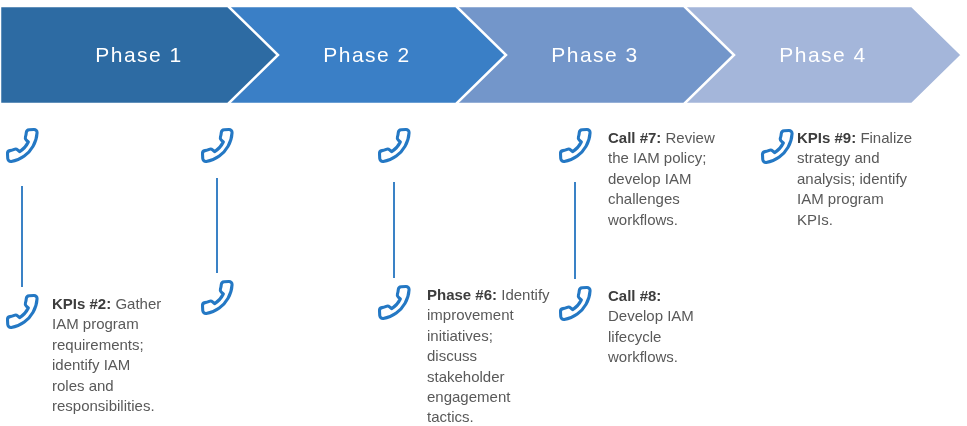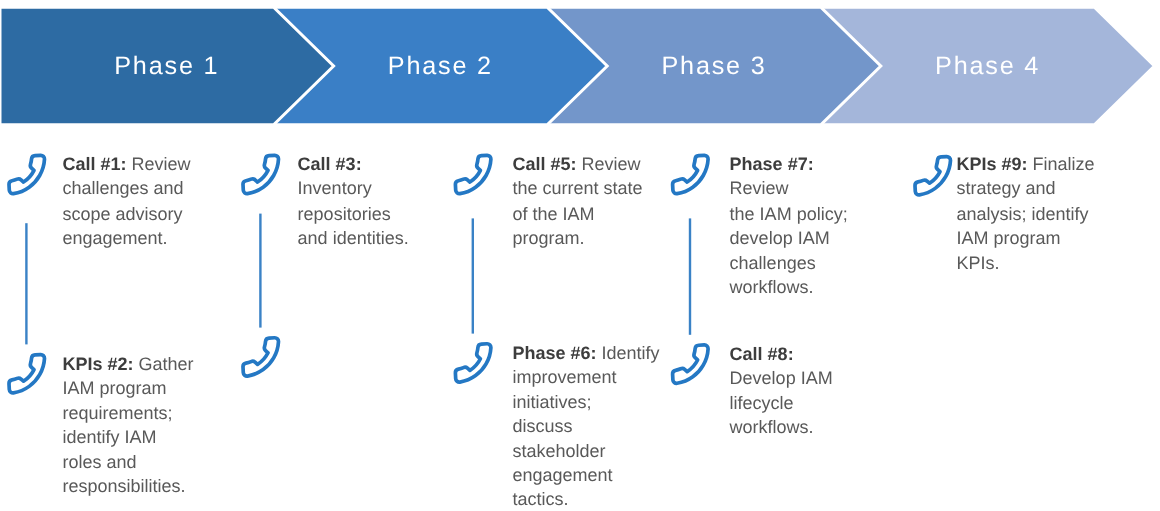--- a/index.html
+++ b/index.html
@@ -45,70 +45,58 @@
       <text class="phase-label" x="139" y="56" text-anchor="middle">Phase 1</text>
       <text class="phase-label" x="367" y="56" text-anchor="middle">Phase 2</text>
       <text class="phase-label" x="595" y="56" text-anchor="middle">Phase 3</text>
       <text class="phase-label" x="823" y="56" text-anchor="middle">Phase 4</text>
     </g>
   </svg>
 
   <svg class="phone" style="left:4px;top:127px" viewBox="0 0 24 24">
     <path d="M22 16.92v3a2 2 0 0 1-2.18 2 19.79 19.79 0 0 1-8.63-3.07 19.5 19.5 0 0 1-6-6 19.79 19.79 0 0 1-3.07-8.67A2 2 0 0 1 4.11 2h3a2 2 0 0 1 2 1.72 12.84 12.84 0 0 0 .7 2.81 2 2 0 0 1-.45 2.11L8.09 9.91a16 16 0 0 0 6 6l1.27-1.27a2 2 0 0 1 2.11-.45 12.84 12.84 0 0 0 2.81.7A2 2 0 0 1 22 16.92z"></path>
   </svg>
-  <div class="call-text" style="left:52px;top:128px;width:130px"><span class="call-label">Call #1: </span><span>Review
-challenges and
-scope advisory
-engagement.</span></div>
   <div class="connector" style="left:21px;top:186px;height:101px"></div>
   <svg class="phone" style="left:4px;top:293px" viewBox="0 0 24 24">
     <path d="M22 16.92v3a2 2 0 0 1-2.18 2 19.79 19.79 0 0 1-8.63-3.07 19.5 19.5 0 0 1-6-6 19.79 19.79 0 0 1-3.07-8.67A2 2 0 0 1 4.11 2h3a2 2 0 0 1 2 1.72 12.84 12.84 0 0 0 .7 2.81 2 2 0 0 1-.45 2.11L8.09 9.91a16 16 0 0 0 6 6l1.27-1.27a2 2 0 0 1 2.11-.45 12.84 12.84 0 0 0 2.81.7A2 2 0 0 1 22 16.92z"></path>
   </svg>
   <div class="call-text" style="left:52px;top:294px;width:130px"><span class="call-label">KPIs #2: </span><span>Gather
 IAM program
 requirements;
 identify IAM
 roles and
 responsibilities.</span></div>
 
   <svg class="phone" style="left:199px;top:127px" viewBox="0 0 24 24">
     <path d="M22 16.92v3a2 2 0 0 1-2.18 2 19.79 19.79 0 0 1-8.63-3.07 19.5 19.5 0 0 1-6-6 19.79 19.79 0 0 1-3.07-8.67A2 2 0 0 1 4.11 2h3a2 2 0 0 1 2 1.72 12.84 12.84 0 0 0 .7 2.81 2 2 0 0 1-.45 2.11L8.09 9.91a16 16 0 0 0 6 6l1.27-1.27a2 2 0 0 1 2.11-.45 12.84 12.84 0 0 0 2.81.7A2 2 0 0 1 22 16.92z"></path>
   </svg>
-  <div class="call-text" style="left:248px;top:128px;width:110px"><span class="call-label">Call #3: </span><span>
-Inventory
-repositories
-and identities.</span></div>
   <div class="connector" style="left:216px;top:178px;height:95px"></div>
   <svg class="phone" style="left:199px;top:279px" viewBox="0 0 24 24">
     <path d="M22 16.92v3a2 2 0 0 1-2.18 2 19.79 19.79 0 0 1-8.63-3.07 19.5 19.5 0 0 1-6-6 19.79 19.79 0 0 1-3.07-8.67A2 2 0 0 1 4.11 2h3a2 2 0 0 1 2 1.72 12.84 12.84 0 0 0 .7 2.81 2 2 0 0 1-.45 2.11L8.09 9.91a16 16 0 0 0 6 6l1.27-1.27a2 2 0 0 1 2.11-.45 12.84 12.84 0 0 0 2.81.7A2 2 0 0 1 22 16.92z"></path>
   </svg>
 
   <svg class="phone" style="left:376px;top:127px" viewBox="0 0 24 24">
     <path d="M22 16.92v3a2 2 0 0 1-2.18 2 19.79 19.79 0 0 1-8.63-3.07 19.5 19.5 0 0 1-6-6 19.79 19.79 0 0 1-3.07-8.67A2 2 0 0 1 4.11 2h3a2 2 0 0 1 2 1.72 12.84 12.84 0 0 0 .7 2.81 2 2 0 0 1-.45 2.11L8.09 9.91a16 16 0 0 0 6 6l1.27-1.27a2 2 0 0 1 2.11-.45 12.84 12.84 0 0 0 2.81.7A2 2 0 0 1 22 16.92z"></path>
   </svg>
-  <div class="call-text" style="left:427px;top:128px;width:125px"><span class="call-label">Call #5: </span><span>Review
-the current state
-of the IAM
-program.</span></div>
   <div class="connector" style="left:393px;top:182px;height:96px"></div>
   <svg class="phone" style="left:376px;top:284px" viewBox="0 0 24 24">
     <path d="M22 16.92v3a2 2 0 0 1-2.18 2 19.79 19.79 0 0 1-8.63-3.07 19.5 19.5 0 0 1-6-6 19.79 19.79 0 0 1-3.07-8.67A2 2 0 0 1 4.11 2h3a2 2 0 0 1 2 1.72 12.84 12.84 0 0 0 .7 2.81 2 2 0 0 1-.45 2.11L8.09 9.91a16 16 0 0 0 6 6l1.27-1.27a2 2 0 0 1 2.11-.45 12.84 12.84 0 0 0 2.81.7A2 2 0 0 1 22 16.92z"></path>
   </svg>
   <div class="call-text" style="left:427px;top:285px;width:125px"><span class="call-label">Phase #6: </span><span>Identify
 improvement
 initiatives;
 discuss
 stakeholder
 engagement
 tactics.</span></div>
 
   <svg class="phone" style="left:557px;top:127px" viewBox="0 0 24 24">
     <path d="M22 16.92v3a2 2 0 0 1-2.18 2 19.79 19.79 0 0 1-8.63-3.07 19.5 19.5 0 0 1-6-6 19.79 19.79 0 0 1-3.07-8.67A2 2 0 0 1 4.11 2h3a2 2 0 0 1 2 1.72 12.84 12.84 0 0 0 .7 2.81 2 2 0 0 1-.45 2.11L8.09 9.91a16 16 0 0 0 6 6l1.27-1.27a2 2 0 0 1 2.11-.45 12.84 12.84 0 0 0 2.81.7A2 2 0 0 1 22 16.92z"></path>
   </svg>
-  <div class="call-text" style="left:608px;top:128px;width:120px"><span class="call-label">Phase #7: </span><span>Review
+  <div class="call-text" style="left:608px;top:128px;width:120px"><span class="call-label">Call #7: </span><span>Review
 the IAM policy;
 develop IAM
 challenges
 workflows.</span></div>
   <div class="connector" style="left:574px;top:182px;height:97px"></div>
   <svg class="phone" style="left:557px;top:285px" viewBox="0 0 24 24">
     <path d="M22 16.92v3a2 2 0 0 1-2.18 2 19.79 19.79 0 0 1-8.63-3.07 19.5 19.5 0 0 1-6-6 19.79 19.79 0 0 1-3.07-8.67A2 2 0 0 1 4.11 2h3a2 2 0 0 1 2 1.72 12.84 12.84 0 0 0 .7 2.81 2 2 0 0 1-.45 2.11L8.09 9.91a16 16 0 0 0 6 6l1.27-1.27a2 2 0 0 1 2.11-.45 12.84 12.84 0 0 0 2.81.7A2 2 0 0 1 22 16.92z"></path>
   </svg>
   <div class="call-text" style="left:608px;top:286px;width:120px"><span class="call-label">Call #8: </span><span>
 Develop IAM

